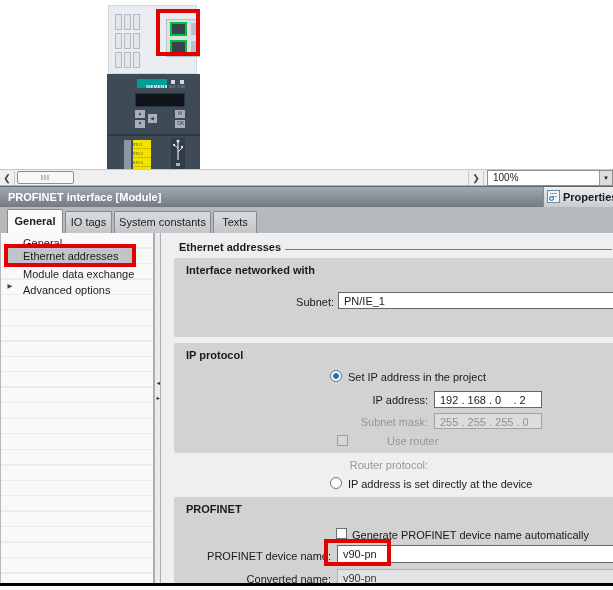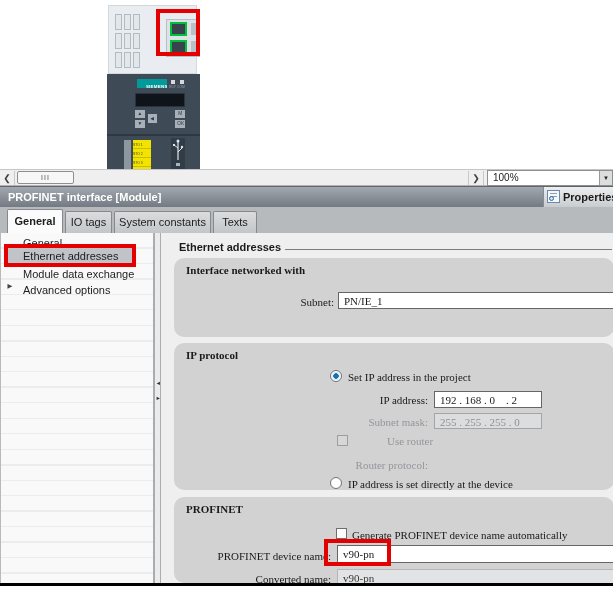--- a/index.html
+++ b/index.html
@@ -59,21 +59,21 @@
   #sidebar { position:absolute; left:0; top:0; width:152px; height:350px;
     background:repeating-linear-gradient(180deg,#f9f9f9 0px,#f9f9f9 14px,#ececec 14px,#ececec 15.5px); }
   .nav-item { position:absolute; left:0; width:152px; height:16px; line-height:16px; padding-left:22px; color:#1c1c1c; white-space:nowrap; }
   .nav-item.selected { background:#c0c4c9; width:127px; left:6px; padding-left:16px; }
   .nav-arrow { position:absolute; left:6px; top:4px; font-size:8px; color:#444; transform:scale(0.8); }
   #splitter { position:absolute; left:152px; top:0; width:8px; height:350px; background:#ebebeb; border-left:2px solid #a8adb2; border-right:1px solid #a8adb2; }
   .split-arrow { position:absolute; left:0; width:6px; font-size:7px; color:#333; transform:scale(0.8); }
   #content { position:absolute; left:160px; top:0; width:453px; height:350px; background:#efefef; }
   .hdr { position:absolute; left:18px; top:8px; font-weight:bold; white-space:nowrap; }
   .hdr-rule { position:absolute; left:124px; right:2px; top:16px; border-top:1px solid #7d7d7d; }
-  .gbox { position:absolute; left:13px; right:0; background:#d2d2d3; border-radius:10px;font-family:Liberation Serif, serif; }
+  .gbox { position:absolute; left:13px; right:0; background:#d2d2d3; border-radius:2px; }
   .gbox-title { position:absolute; left:12px; top:6px; font-weight:bold; white-space:nowrap; }
   .form-label { position:absolute; left:0; width:254px; text-align:right; white-space:nowrap; }
   .form-label.dis, .dis-text { color:#94969a;padding-left:34px; }
   .field { position:absolute; background:#fff; border:1px solid #666; padding:2px 0 0 5px; white-space:pre; overflow:hidden; }
   .field.dis { background:#dcddde; border-color:#a5a5a5; color:#8f9094; }
   .btn { position:absolute; background:linear-gradient(#f4f4f4,#d9d9d9); border:1px solid #9e9e9e; border-radius:2px; text-align:left; color:#9a9a9a; line-height:15px;margin-top:40px; }
   .radio { position:absolute; width:12px; height:12px; border:1px solid #6d757d; border-radius:50%; background:#fdfdfd; }
   .radio.on { background:radial-gradient(circle,#1371b8 0 2.5px,#e8f1f8 3px 4px,#fdfdfd 4.5px); }
   .check { position:absolute; width:11px; height:11px; background:#fdfdfd; border:1px solid #6e6e6e; }
   .check.dis { background:#d6d7d7; border-color:#9e9e9e; }
@@ -186,21 +186,21 @@
       <div class="hdr">Ethernet addresses</div>
       <div class="hdr-rule"></div>
 
       <div class="gbox" style="top:25px;height:79px">
         <div class="gbox-title">Interface networked with</div>
         <div class="form-label" style="top:38px;width:160px">Subnet:</div>
         <div class="field" style="left:164px;right:-1px;top:34px;height:17px">PN/IE_1</div>
         <div class="btn" style="left:164px;top:56px;width:130px;height:17px">Add new subnet</div>
       </div>
 
-      <div class="gbox" style="top:110px;height:147px">
+      <div class="gbox" style="top:110px;height:110px">
         <div class="gbox-title">IP protocol</div>
 
         <div class="radio on" style="left:156px;top:27px"></div>
         <div class="ctl-label" style="left:174px;top:28px">Set IP address in the project</div>
 
         <div class="form-label" style="top:51px">IP address:</div>
         <div class="field" style="left:260px;top:48px;width:108px;height:17px">192 . 168 . 0    . 2</div>
 
         <div class="form-label dis" style="top:73px">Subnet mask:</div>
         <div class="field dis" style="left:260px;top:70px;width:108px;height:16px">255 . 255 . 255 . 0</div>

